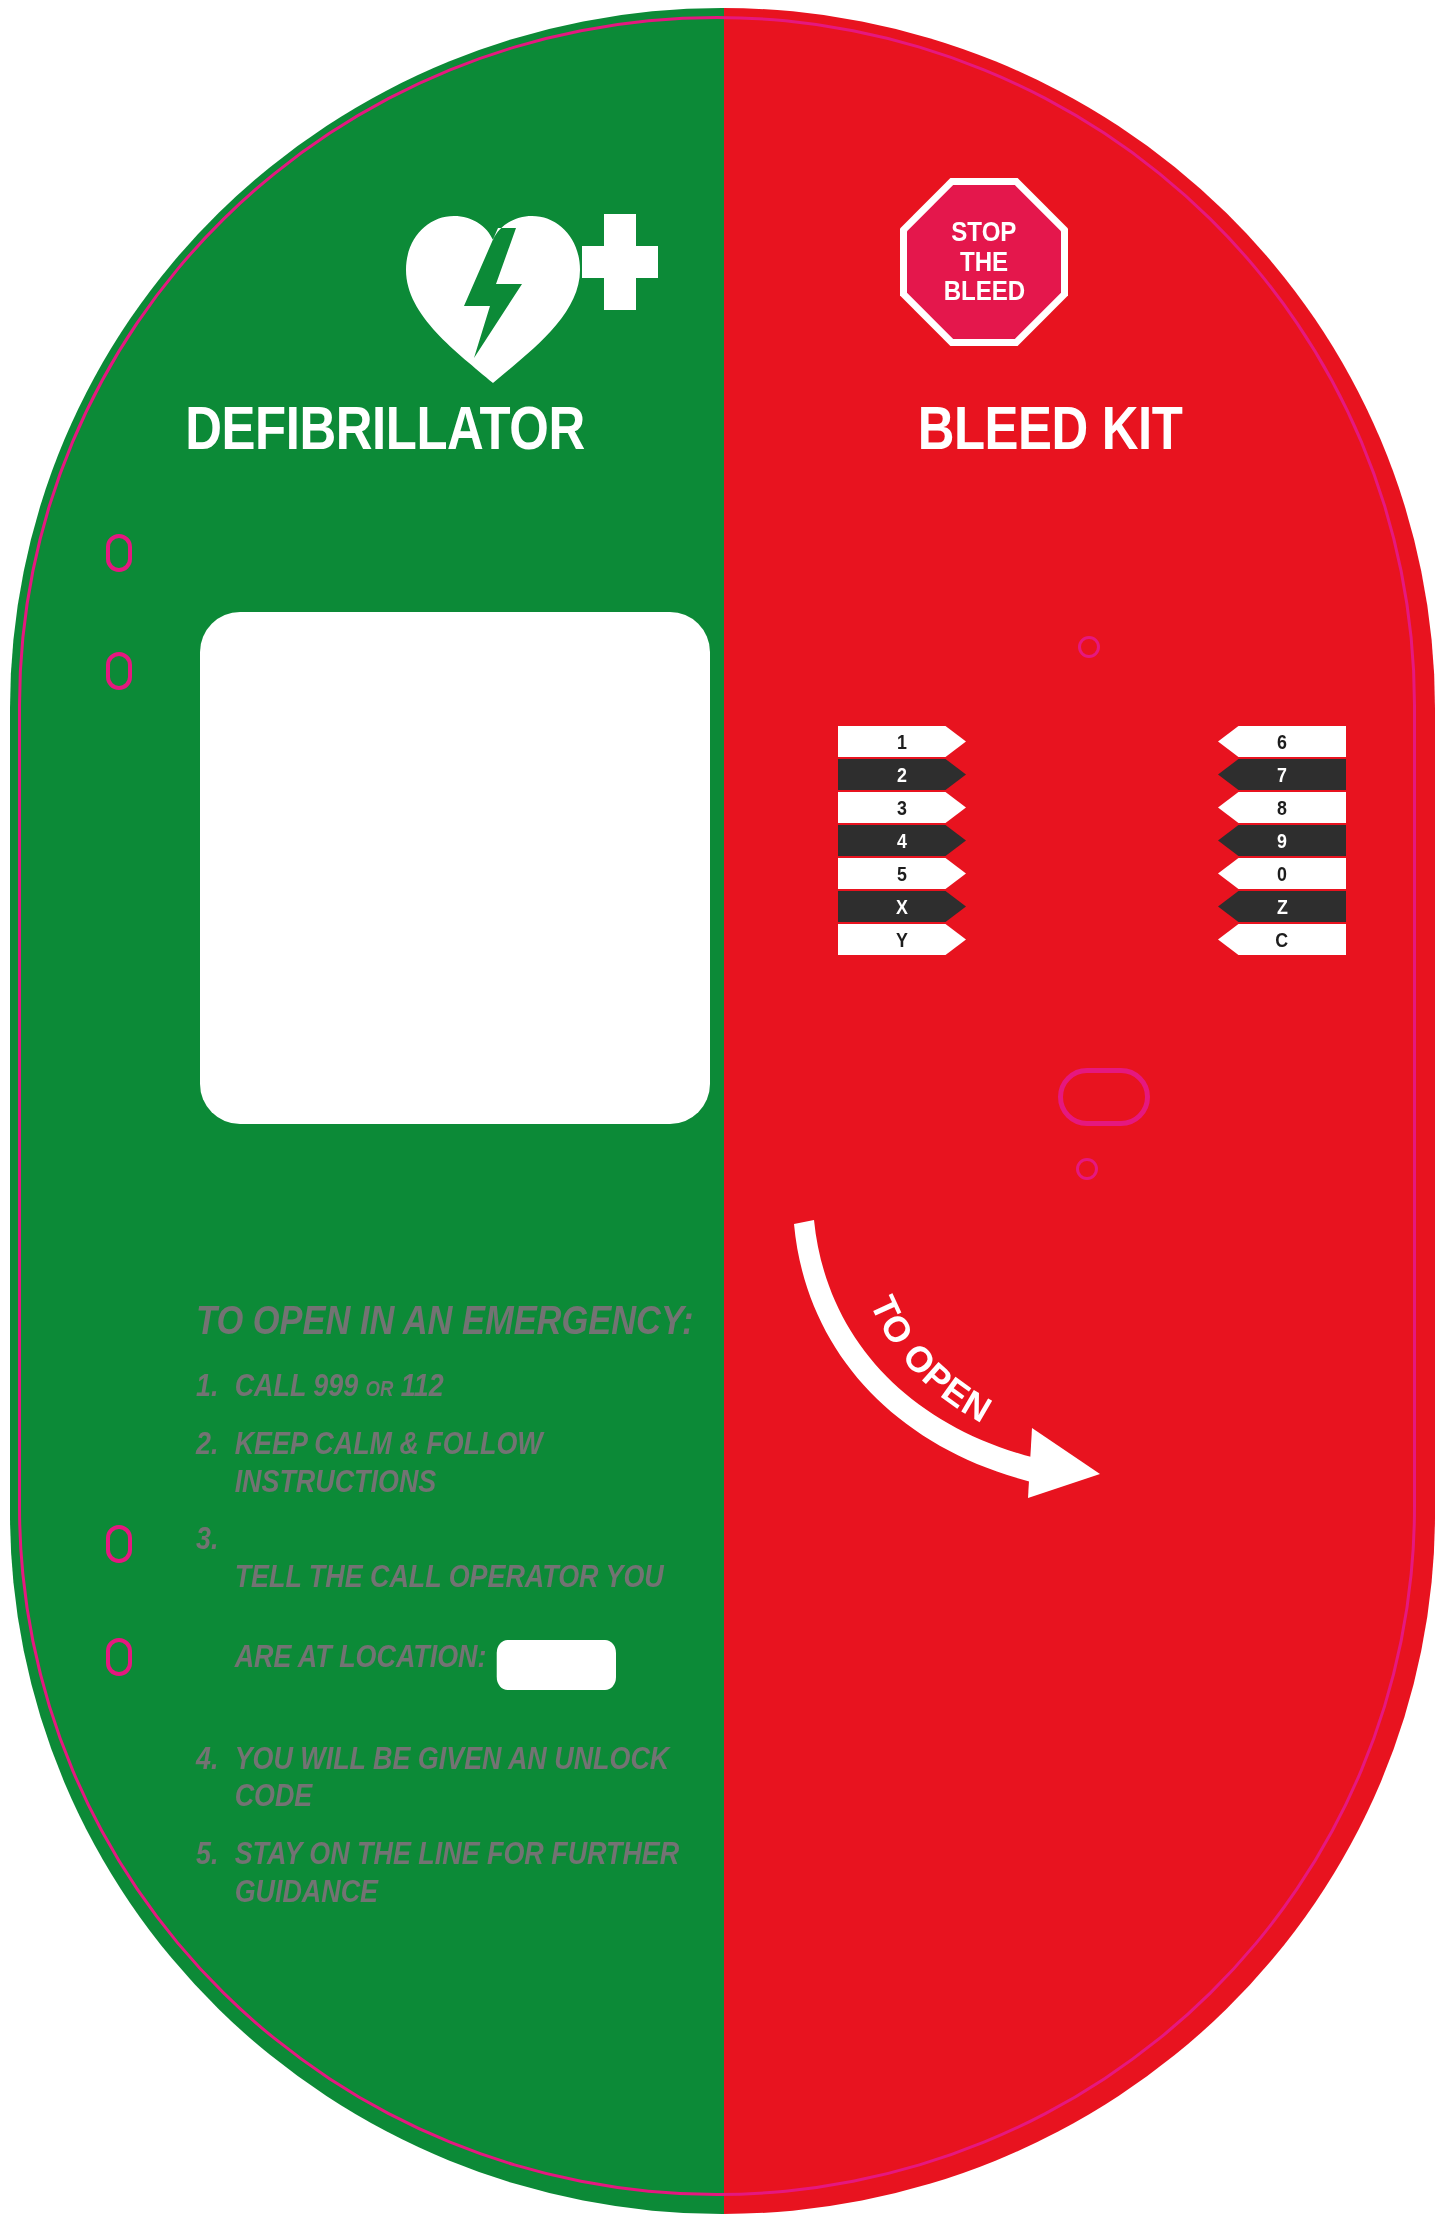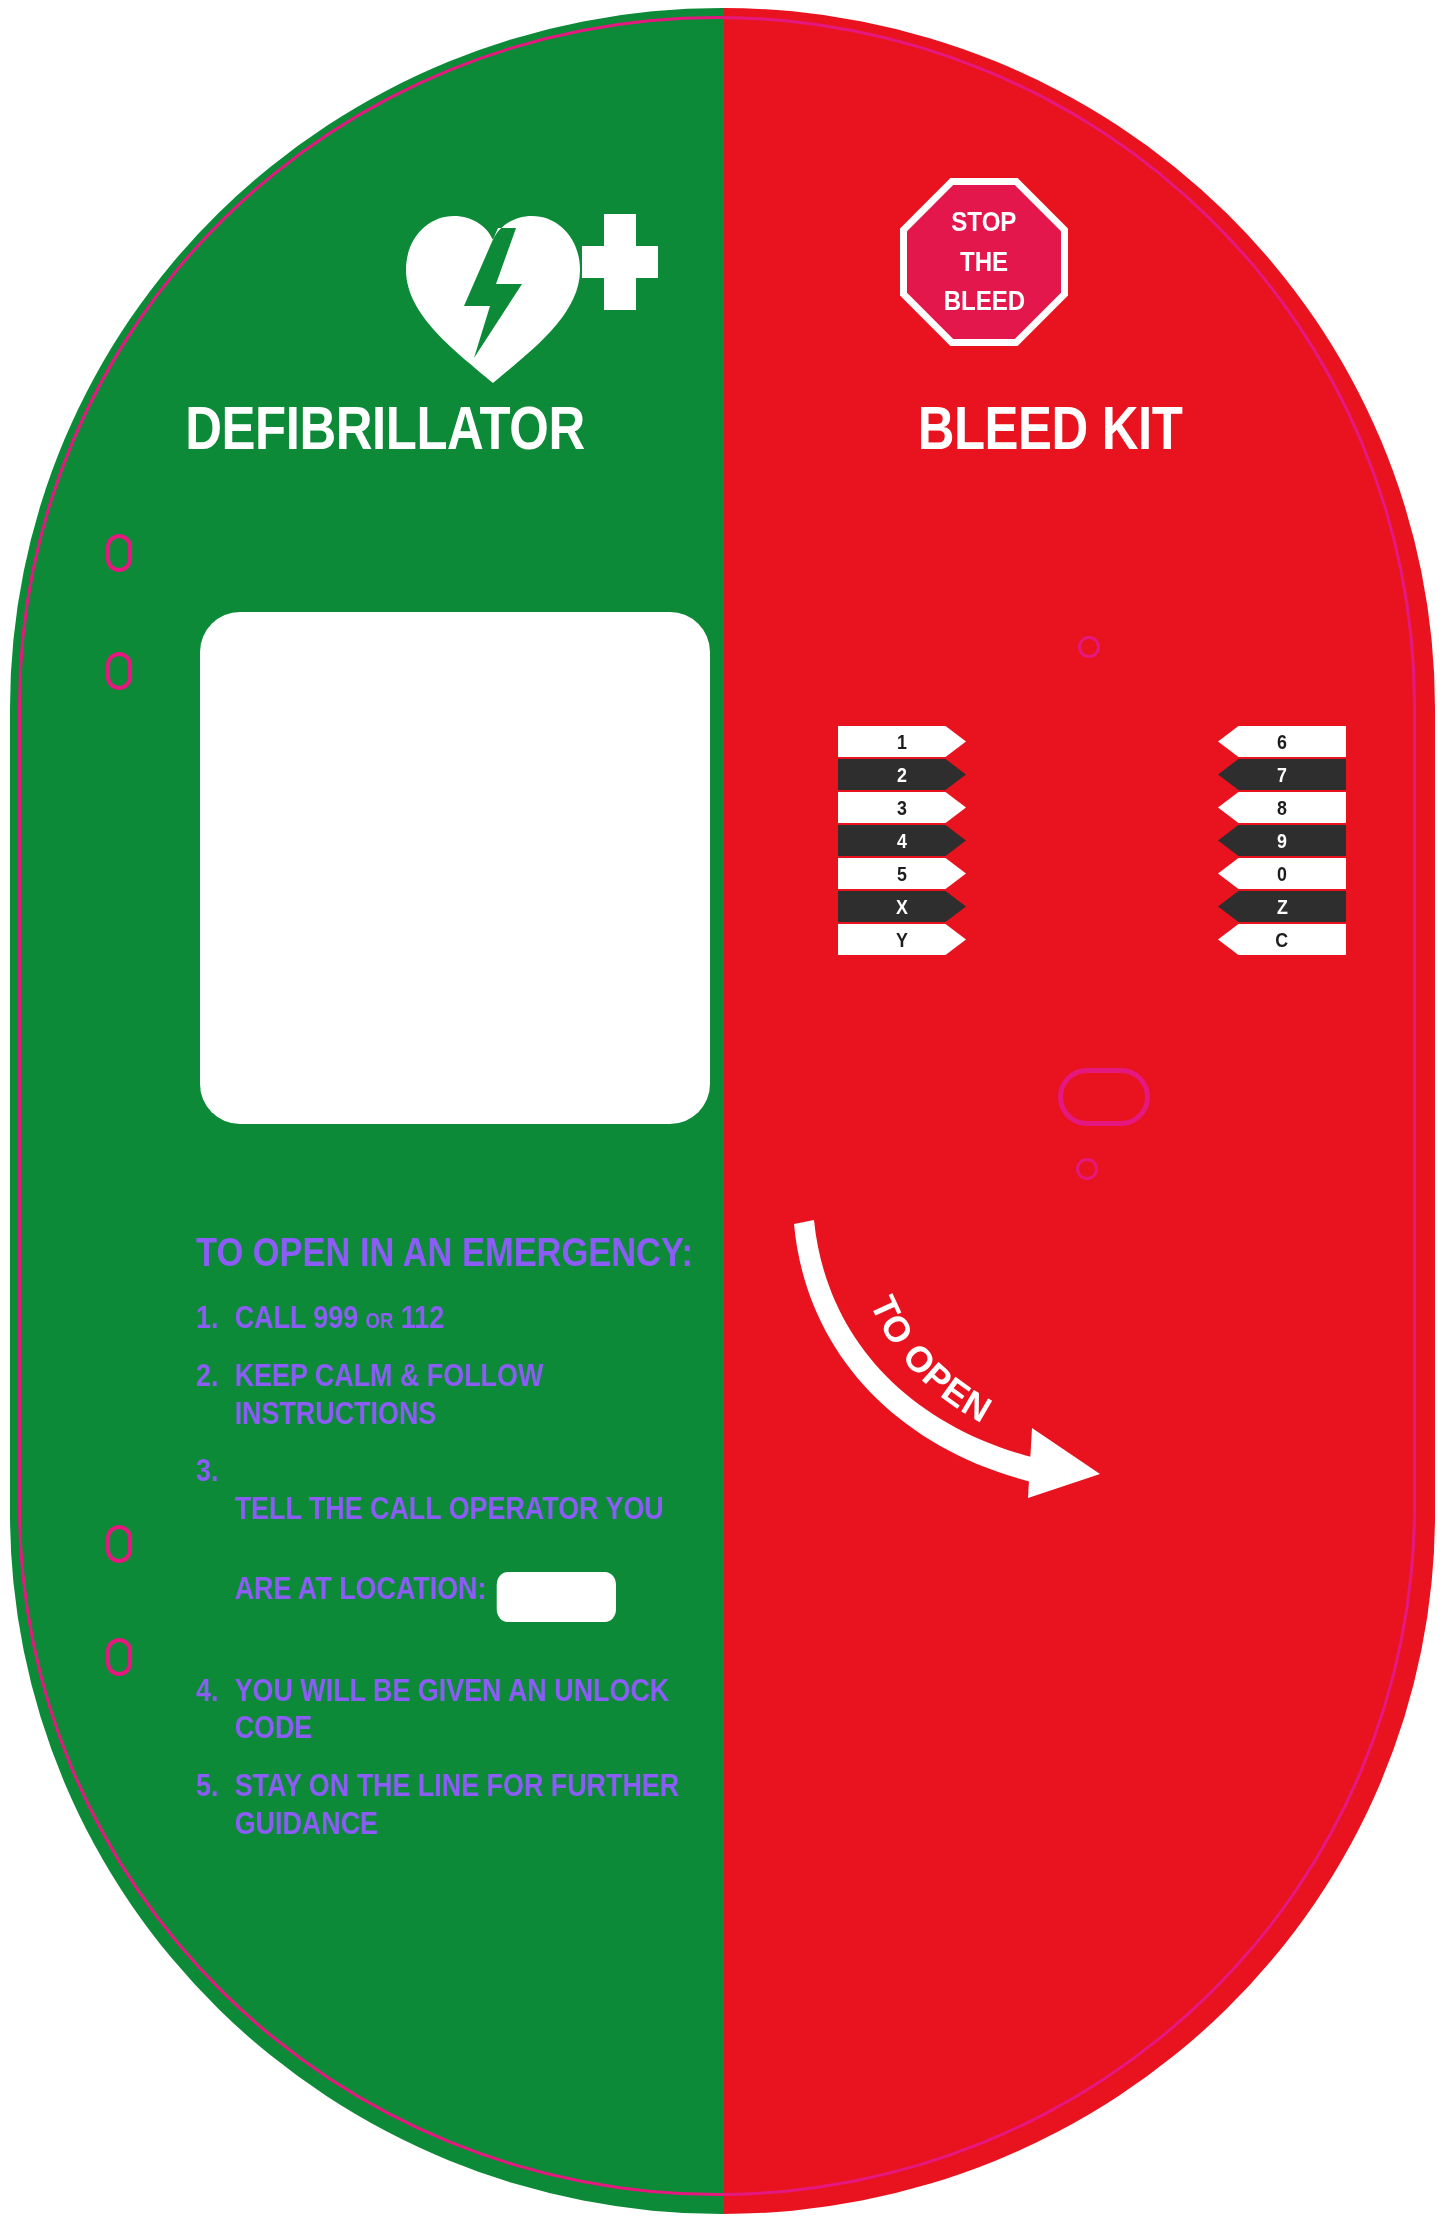--- a/index.html
+++ b/index.html
@@ -94,21 +94,21 @@
     clip-path: polygon(30% 0%, 70% 0%, 100% 30%, 100% 70%, 70% 100%, 30% 100%, 0% 70%, 0% 30%);
   }
   #stb-badge .oct-inner {
     position: absolute; inset: 7px;
     background: #e4174c;
     clip-path: polygon(30% 0%, 70% 0%, 100% 30%, 100% 70%, 70% 100%, 30% 100%, 0% 70%, 0% 30%);
     display: flex;
     flex-direction: column;
     align-items: center;
     justify-content: center;
-    gap: 11px;
+    gap: 1px;
   }
   #stb-badge .oct-inner span {
     color: #ffffff;
     font-weight: 700;
     font-size: 28px;
     line-height: 1.02;
     letter-spacing: 0px;
     transform: scaleX(0.86);
     font-family: "Liberation Sans Narrow", "Liberation Sans", sans-serif;
   }
@@ -157,23 +157,24 @@
   }
   .key.light { background: #ffffff; }
   .key.light span { color: #1d1d1d; }
   .key.dark  { background: #2e2e2e; }
   .key.dark span { color: #ffffff; }
 
   
   #instructions {
     position: absolute;
     left: 196px;
-    top: 1232px;
+    top: 1300px;
     width: 660px;
-    color: #8b5cf6;
+    color: #737373;
+    font-style: italic;
   }
   #instr-heading {
     font-weight: 700;
     font-size: 41px;
     line-height: 1;
     margin-bottom: 26px;
     transform: scaleX(0.84);
     transform-origin: left center;
     white-space: nowrap;
     font-family: "Liberation Sans Narrow", "Liberation Sans", sans-serif;

